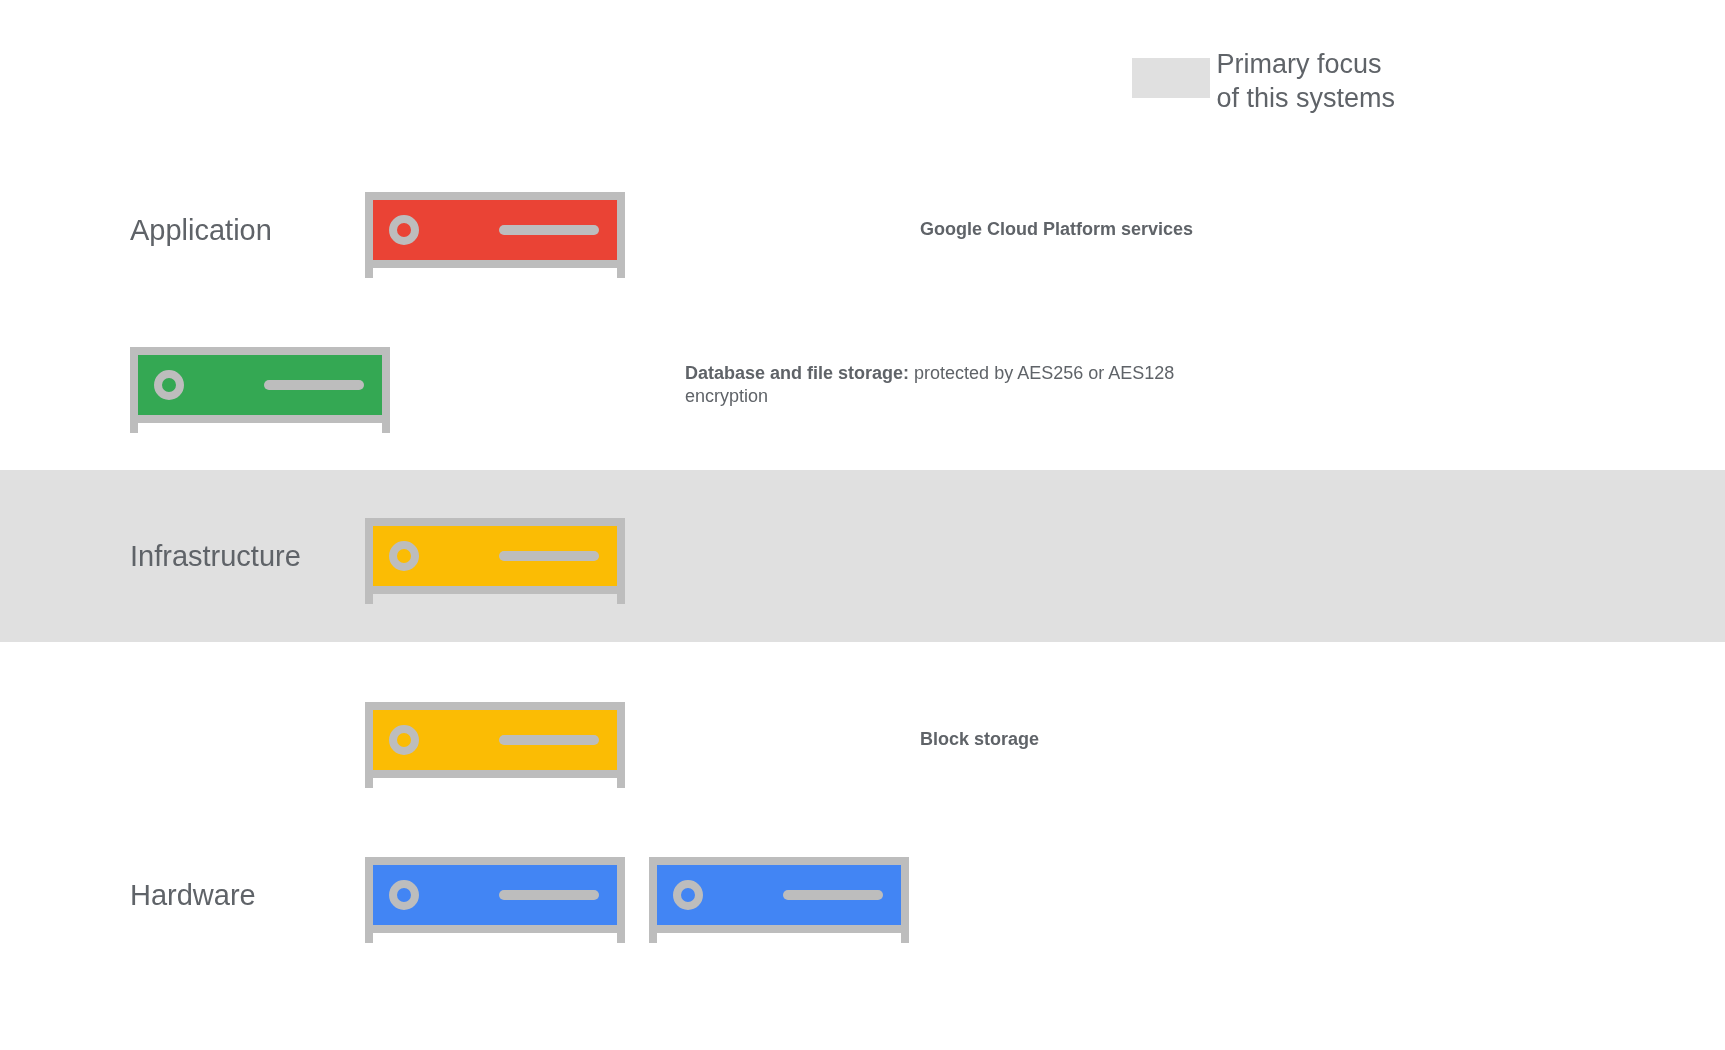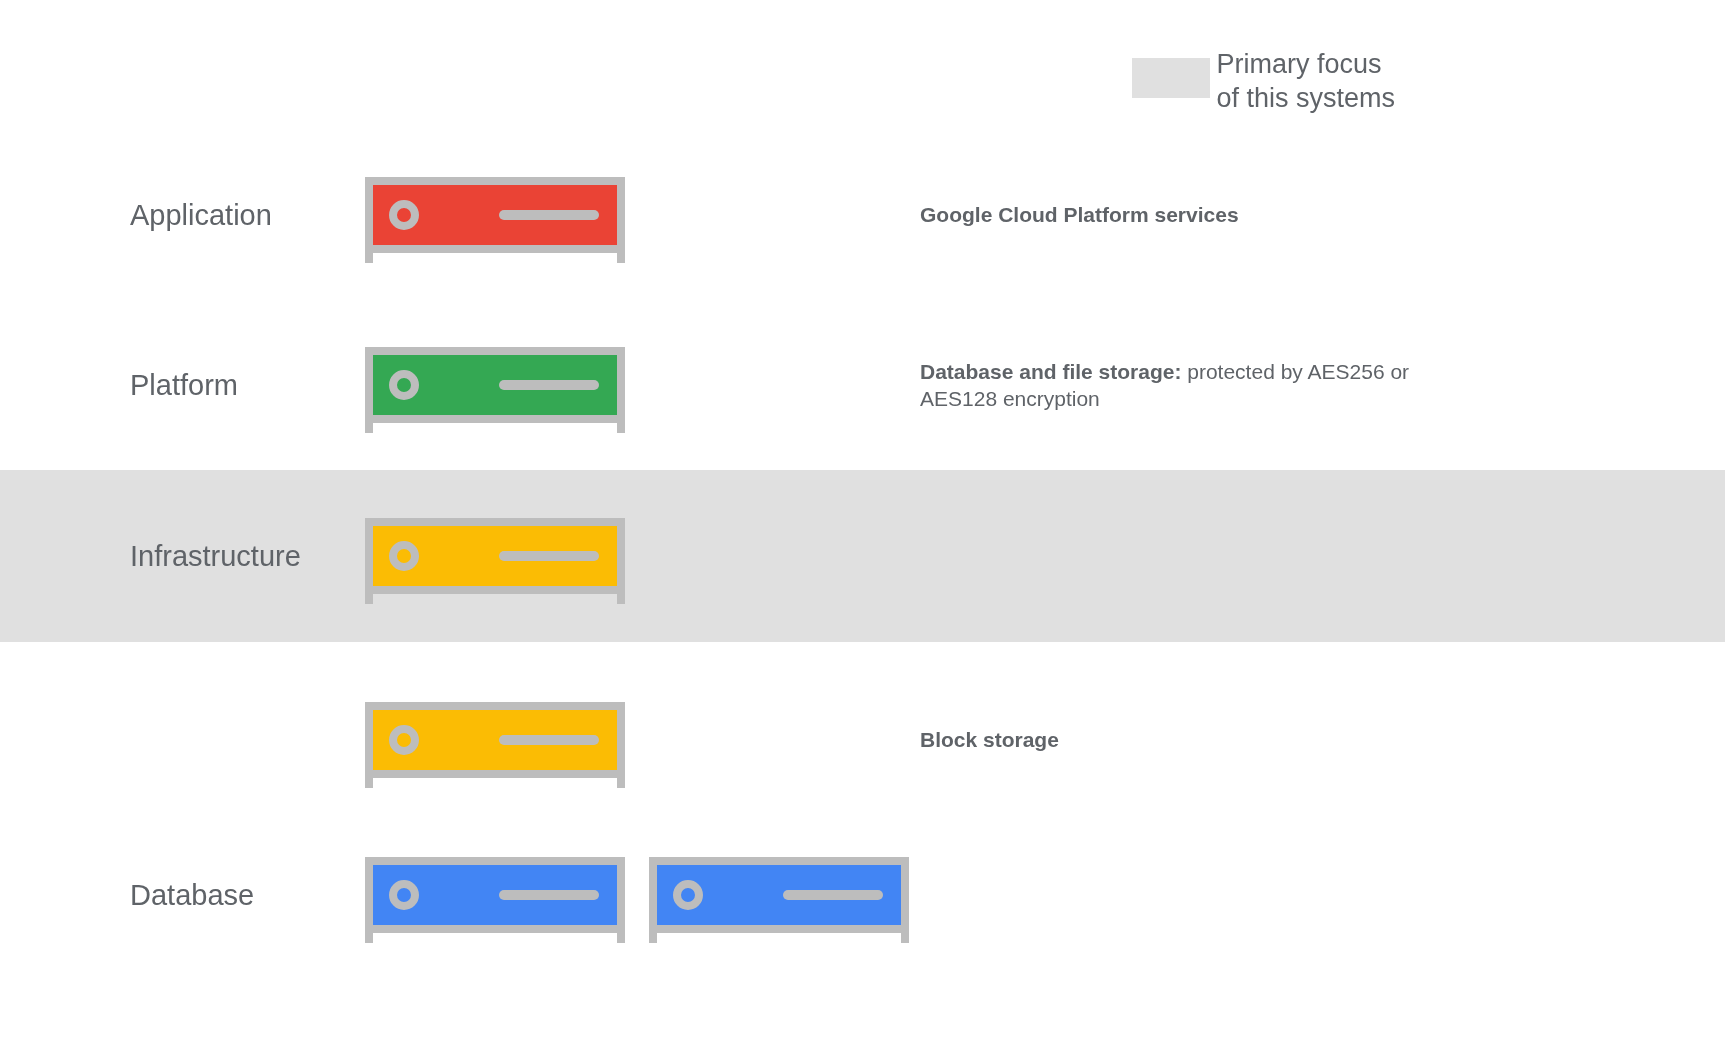--- a/index.html
+++ b/index.html
@@ -90,21 +90,21 @@
     }
     .server .line {
       width: 100px;
       height: 10px;
       background: #bdbdbd;
       border-radius: 5px;
       margin-left: auto;
       margin-right: 18px;
     }
     .description {
-      font-size: 21px;
+      font-size: 18px;
       line-height: 1.3;
       color: #5f6368;
       max-width: 560px;
     }
     .description b {
       font-weight: 700;
       color: #5f6368;
     }
   </style>
 </head>
@@ -114,32 +114,31 @@
 
   <div class="legend">
     <div class="legend-swatch"></div>
     <div class="legend-text">
       <span>Primary focus</span><br>
       <span>of this systems</span>
     </div>
   </div>
 
   <div id="rows">
-      <div class="row" style="top: 160px; height: 110px;">
+      <div class="row" style="top: 175px; height: 110px;">
         <div class="label">Application</div>
         <div class="server-slot">
           <div class="server" style="background: rgb(234, 67, 53);">
             <div class="circle"></div>
             <div class="line"></div>
           </div>
         </div>
         <div class="description"><b>Google Cloud Platform services</b><span></span></div>
       </div>
       <div class="row" style="top: 330px; height: 110px;">
-        <div class="label">Platform</div>
         <div class="server-slot">
           <div class="server" style="background: rgb(52, 168, 83);">
             <div class="circle"></div>
             <div class="line"></div>
           </div>
         </div>
         <div class="description"><b>Database and file storage:</b><span> protected by AES256 or AES128 encryption</span></div>
       </div>
       <div class="row highlight" style="top: 470px; height: 172px;">
         <div class="label">Infrastructure</div>
@@ -154,21 +153,21 @@
         <div class="label"></div>
         <div class="server-slot">
           <div class="server" style="background: rgb(251, 188, 4);">
             <div class="circle"></div>
             <div class="line"></div>
           </div>
         </div>
         <div class="description"><b>Block storage</b><span></span></div>
       </div>
       <div class="row" style="top: 840px; height: 110px;">
-        <div class="label">Database</div>
+        <div class="label">Hardware</div>
         <div class="server-slot">
           <div class="server" style="background: rgb(66, 133, 244);">
             <div class="circle"></div>
             <div class="line"></div>
           </div>
           <div class="server" style="background: rgb(66, 133, 244);">
             <div class="circle"></div>
             <div class="line"></div>
           </div>
         </div>

